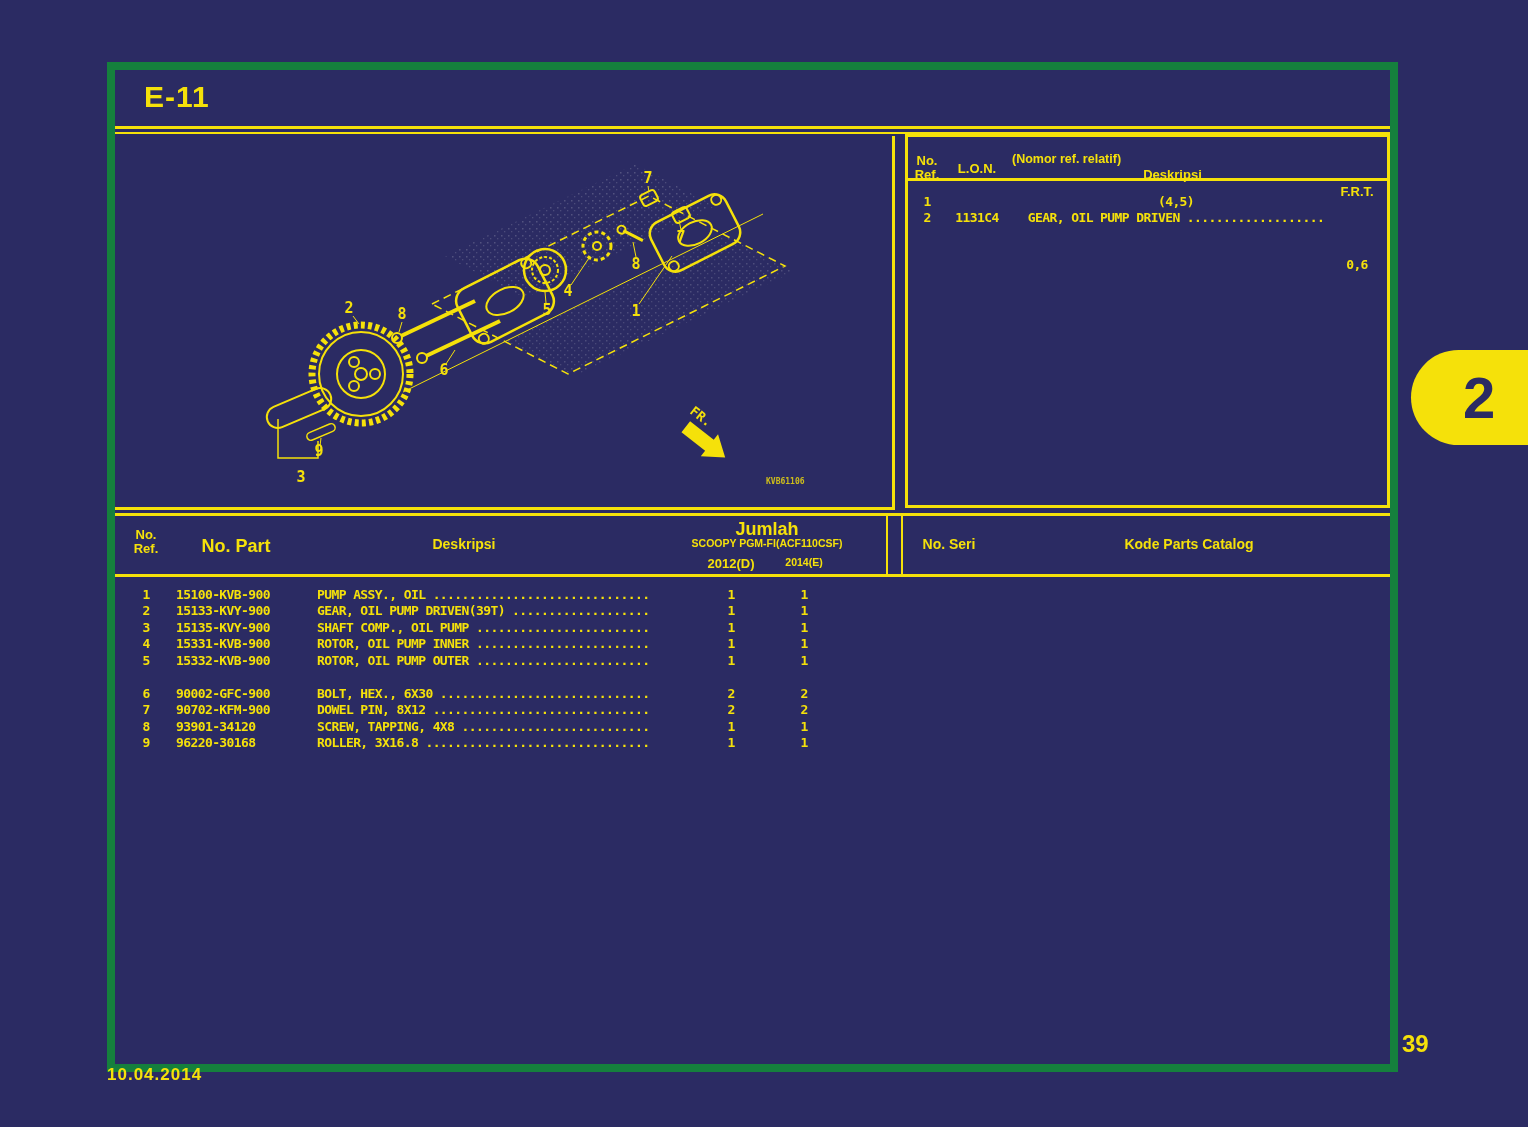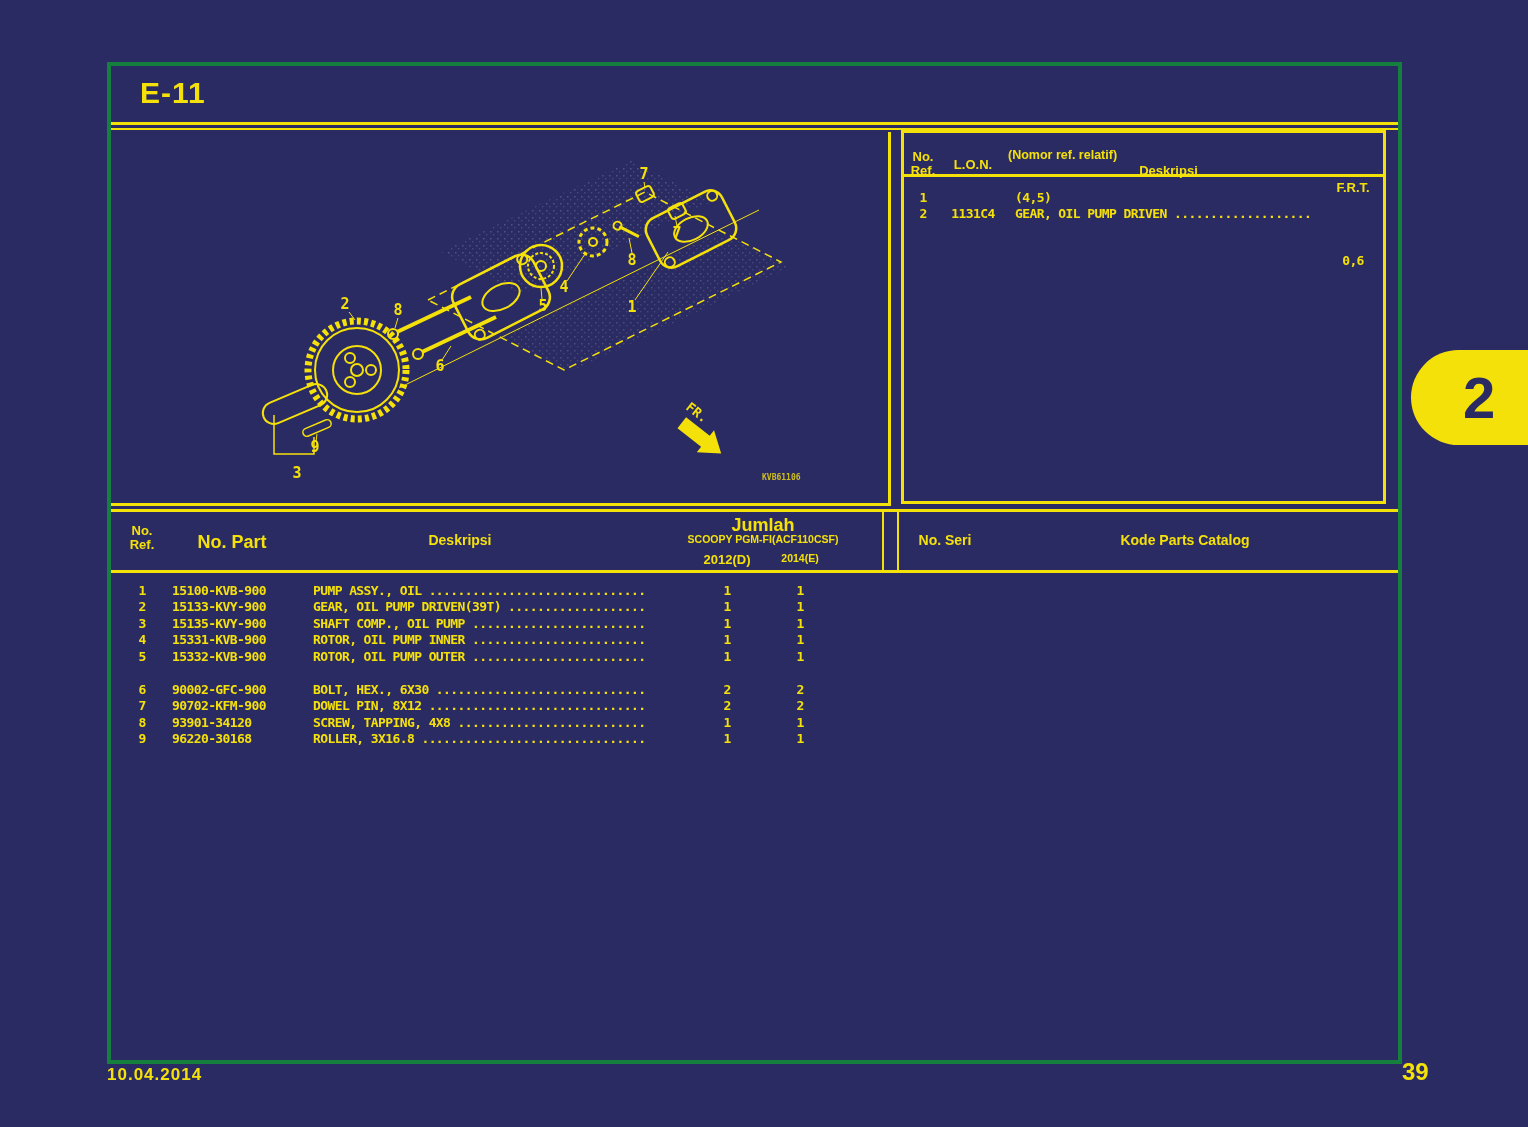--- a/index.html
+++ b/index.html
@@ -1,55 +1,55 @@
 <!DOCTYPE html>
 <html><head>
 <meta charset="utf-8">
 <style>
   html,body{margin:0;padding:0;background:#2b2b63;}
   #screen{position:relative;width:1528px;height:1127px;background:#2b2b63;overflow:hidden;
           font-family:"Liberation Sans",sans-serif;color:#f5e10a;}
   
-  #frame{position:absolute;left:107px;top:62px;width:1275px;height:994px;border:4px solid #15803d;padding-left:12px;}
+  #frame{position:absolute;left:107px;top:62px;width:1275px;height:994px;border:8px solid #15803d;}
   
   #header-band{position:absolute;left:0;top:0;width:100%;height:56px;border-bottom:3px solid #f5e10a;}
   #section-code{position:absolute;left:29px;top:10px;font-size:30px;font-weight:bold;letter-spacing:1px;}
   #page-title{position:absolute;left:0;top:10px;width:100%;text-align:center;font-size:30px;font-weight:bold;letter-spacing:2px;}
   #header-gap{position:absolute;left:0;top:62px;width:100%;height:0;border-bottom:2px solid #f5e10a;}
   
   #diagram-panel{position:absolute;left:0;top:66px;width:777px;height:371px;border-right:3px solid #f5e10a;border-bottom:3px solid #f5e10a;}
   
   #ref-panel{position:absolute;left:790px;top:64px;width:479px;height:368px;border:3px solid #f5e10a;}
   .ref-grid{display:grid;grid-template-columns:38px 62px 1fr 54px;}
   #ref-head{height:41px;border-bottom:3px solid #f5e10a;align-items:center;font-weight:bold;font-size:13px;}
   .pre{white-space:pre-line;line-height:1.05;}
   .ctr{text-align:center;}
   .rgt{text-align:center;padding-right:6px;margin-top:47px;}
   #ref-head .relatif-wrap{font-size:12px;line-height:1.1;padding-left:4px;}
   #ref-head .relatif-label{display:block;font-size:12.5px;}
   #ref-head .deskripsi-label{display:block;text-align:center;font-size:13px;margin-top:1px;}
   #ref-rows{margin-top:13px;font-family:"DejaVu Sans Mono",monospace;font-weight:bold;font-size:13px;letter-spacing:-0.6px;}
   #ref-rows .ref-grid{height:16px;line-height:16px;}
-  #ref-rows .desc{padding-left:11px;white-space:nowrap;overflow:hidden;}
+  #ref-rows .desc{padding-left:11px;white-space:nowrap;overflow:hidden;text-align:center;}
   
   #bottom-head{position:absolute;left:0;top:443px;width:100%;height:58px;border-top:3px solid #f5e10a;border-bottom:3px solid #f5e10a;font-weight:bold;}
   #bottom-head .abs{position:absolute;transform:translateX(-50%);text-align:center;}
   .vsep{position:absolute;top:0;height:100%;width:0;border-left:2px solid #f5e10a;}
   
   #parts-rows{position:absolute;left:0;top:517px;width:100%;
     font-family:"DejaVu Sans Mono",monospace;font-weight:bold;font-size:13px;letter-spacing:-0.6px;}
   .part-row{display:grid;grid-template-columns:42px 141px 390px 66px 80px;padding-left:10px;height:16.4px;line-height:16.4px;}
   .part-row .cell-part{padding-left:9px;}
   .part-row .cell-desc{padding-left:9px;white-space:nowrap;overflow:hidden;}
   .row-gap{height:17px;}
   
   #tab-2{position:absolute;left:1411px;top:350px;width:150px;height:95px;background:#f5e10a;
     border-radius:48px 0 0 48px;display:flex;align-items:center;}
   #tab-2 span{margin-left:52px;font-size:58px;font-weight:bold;color:#2b2b63;font-family:"Liberation Sans",sans-serif;}
-  #page-number{position:absolute;left:1402px;top:1058px;font-size:24px;font-weight:bold;}
+  #page-number{position:absolute;left:1402px;top:1030px;font-size:24px;font-weight:bold;}
   #page-date{position:absolute;left:107px;top:1065px;width:1283px;text-align:left;font-size:17px;font-weight:bold;letter-spacing:1px;}
   svg text{font-family:"DejaVu Sans Mono",monospace;font-weight:bold;fill:#f5e10a;}
   .callout{font-size:15px;text-anchor:middle;}
 </style>
 </head>
 <body>
 
 <div id="screen">
   <div id="frame">
 

